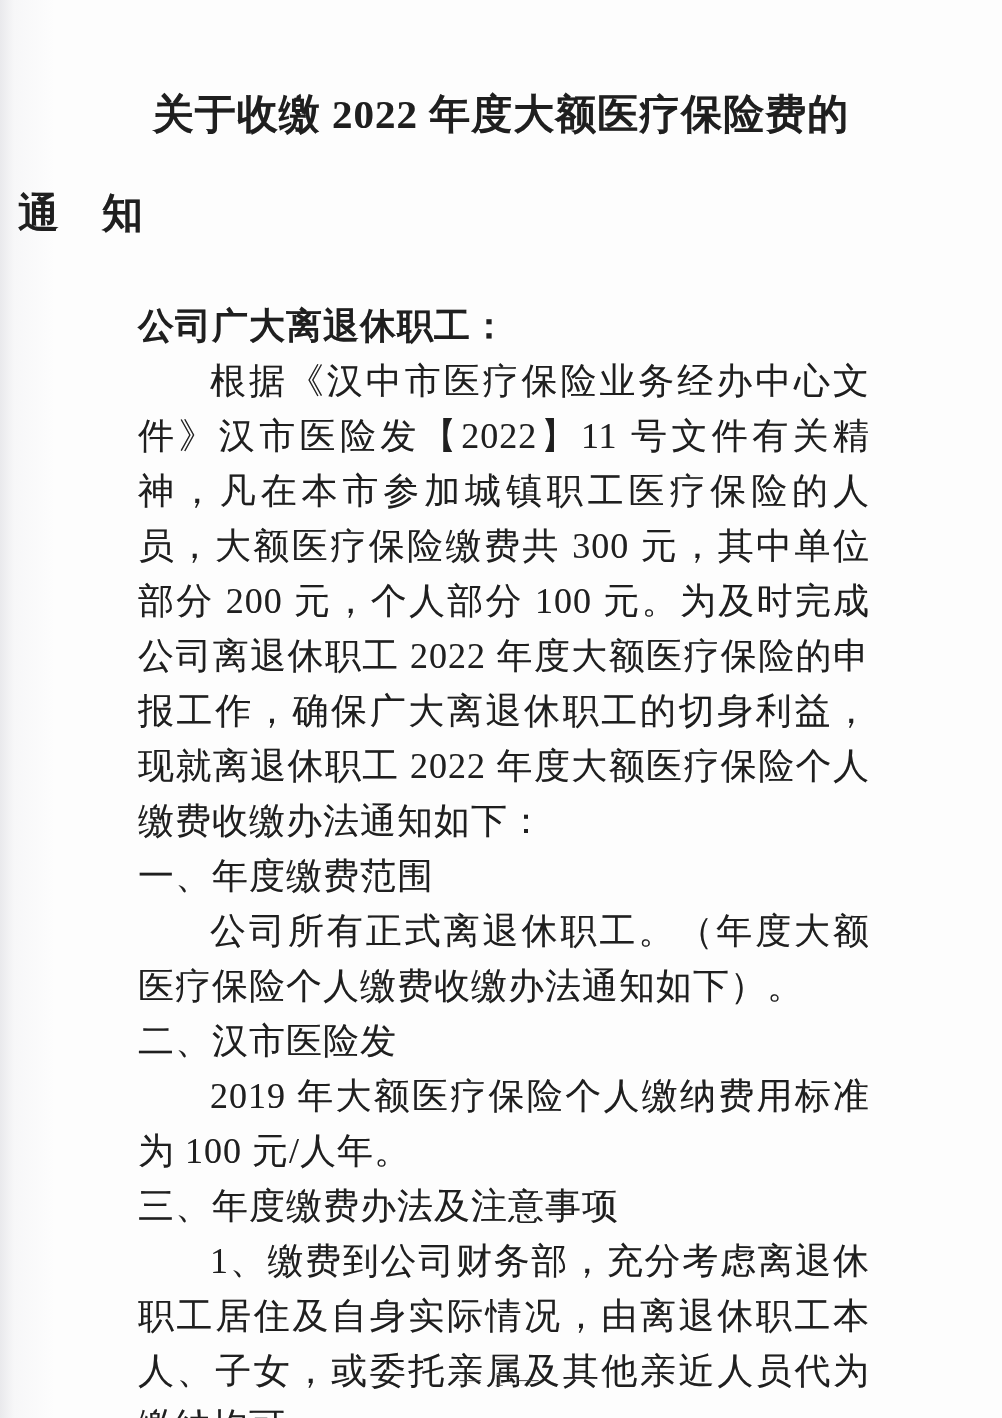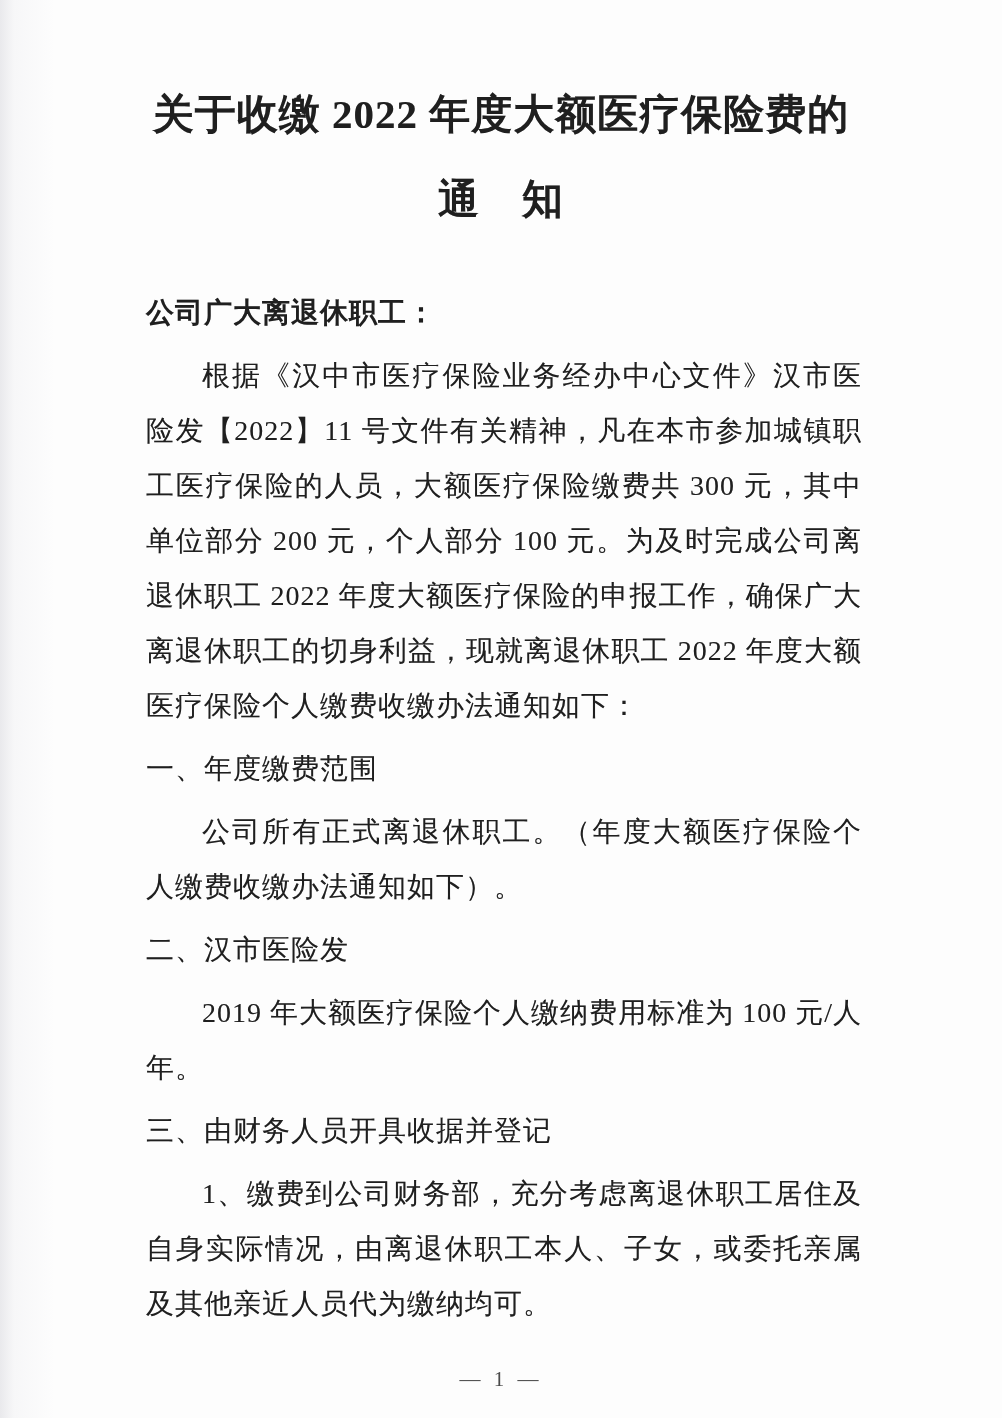--- a/index.html
+++ b/index.html
@@ -21,37 +21,36 @@
     margin: 0;
     padding-top: 91px;
     text-align: center;
     font-size: 41px;
     font-weight: bold;
     letter-spacing: 1px;
     line-height: 1.15;
     text-shadow: 0 0 0.6px rgba(0,0,0,0.35);
   }
   .title-line-2 {
-    margin: 4px;
+    margin: 18px;
     padding-top: 34px;
-    text-align: center;
     font-size: 41px;
     font-weight: bold;
     letter-spacing: 1px;
     line-height: 1.15;
     text-shadow: 0 0 0.6px rgba(0,0,0,0.35);
   }
   .content {
     margin-top: 62px;
     padding-left: 138px;
     padding-right: 132px;
   }
   .content p {
-    margin: 8px;
-    font-size: 28px;
+    margin: 0;
+    font-size: 36px;
     line-height: 55px;
     letter-spacing: 1px;
     text-align: justify;
     text-justify: inter-ideograph;
     text-shadow: 0 0 0.5px rgba(0,0,0,0.3);
   }
   .salutation {
     font-weight: bold;
   }
   .indent {
@@ -88,21 +87,21 @@
     <p class="indent">根据《汉中市医疗保险业务经办中心文件》汉市医险发【2022】11 号文件有关精神，凡在本市参加城镇职工医疗保险的人员，大额医疗保险缴费共 300 元，其中单位部分 200 元，个人部分 100 元。为及时完成公司离退休职工 2022 年度大额医疗保险的申报工作，确保广大离退休职工的切身利益，现就离退休职工 2022 年度大额医疗保险个人缴费收缴办法通知如下：</p>
 
     <p class="heading">一、年度缴费范围</p>
 
     <p class="indent">公司所有正式离退休职工。（年度大额医疗保险个人缴费收缴办法通知如下）。</p>
 
     <p class="heading">二、汉市医险发</p>
 
     <p class="indent">2019 年大额医疗保险个人缴纳费用标准为 100 元/人年。</p>
 
-    <p class="heading">三、由财务人员开具收据并登记</p>
+    <p class="heading">三、年度缴费办法及注意事项</p>
 
     <p class="indent">1、缴费到公司财务部，充分考虑离退休职工居住及自身实际情况，由离退休职工本人、子女，或委托亲属及其他亲近人员代为缴纳均可。</p>
 
 
   </div>
 
   <div class="page-footer">— 1 —</div>
 
 </div>
 

